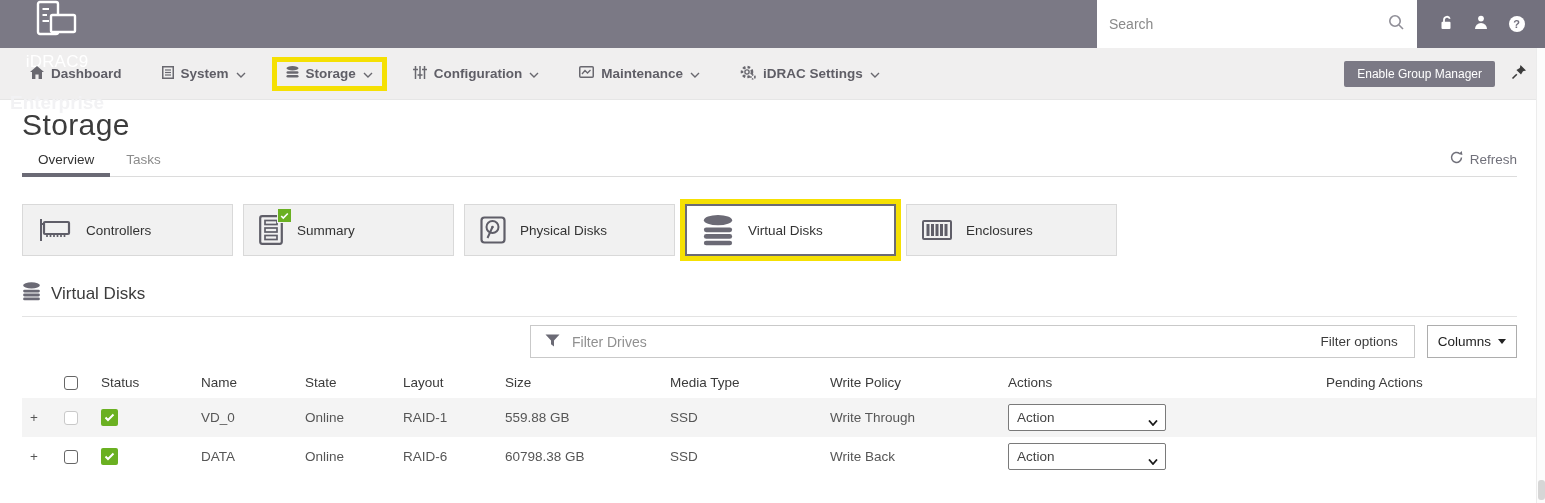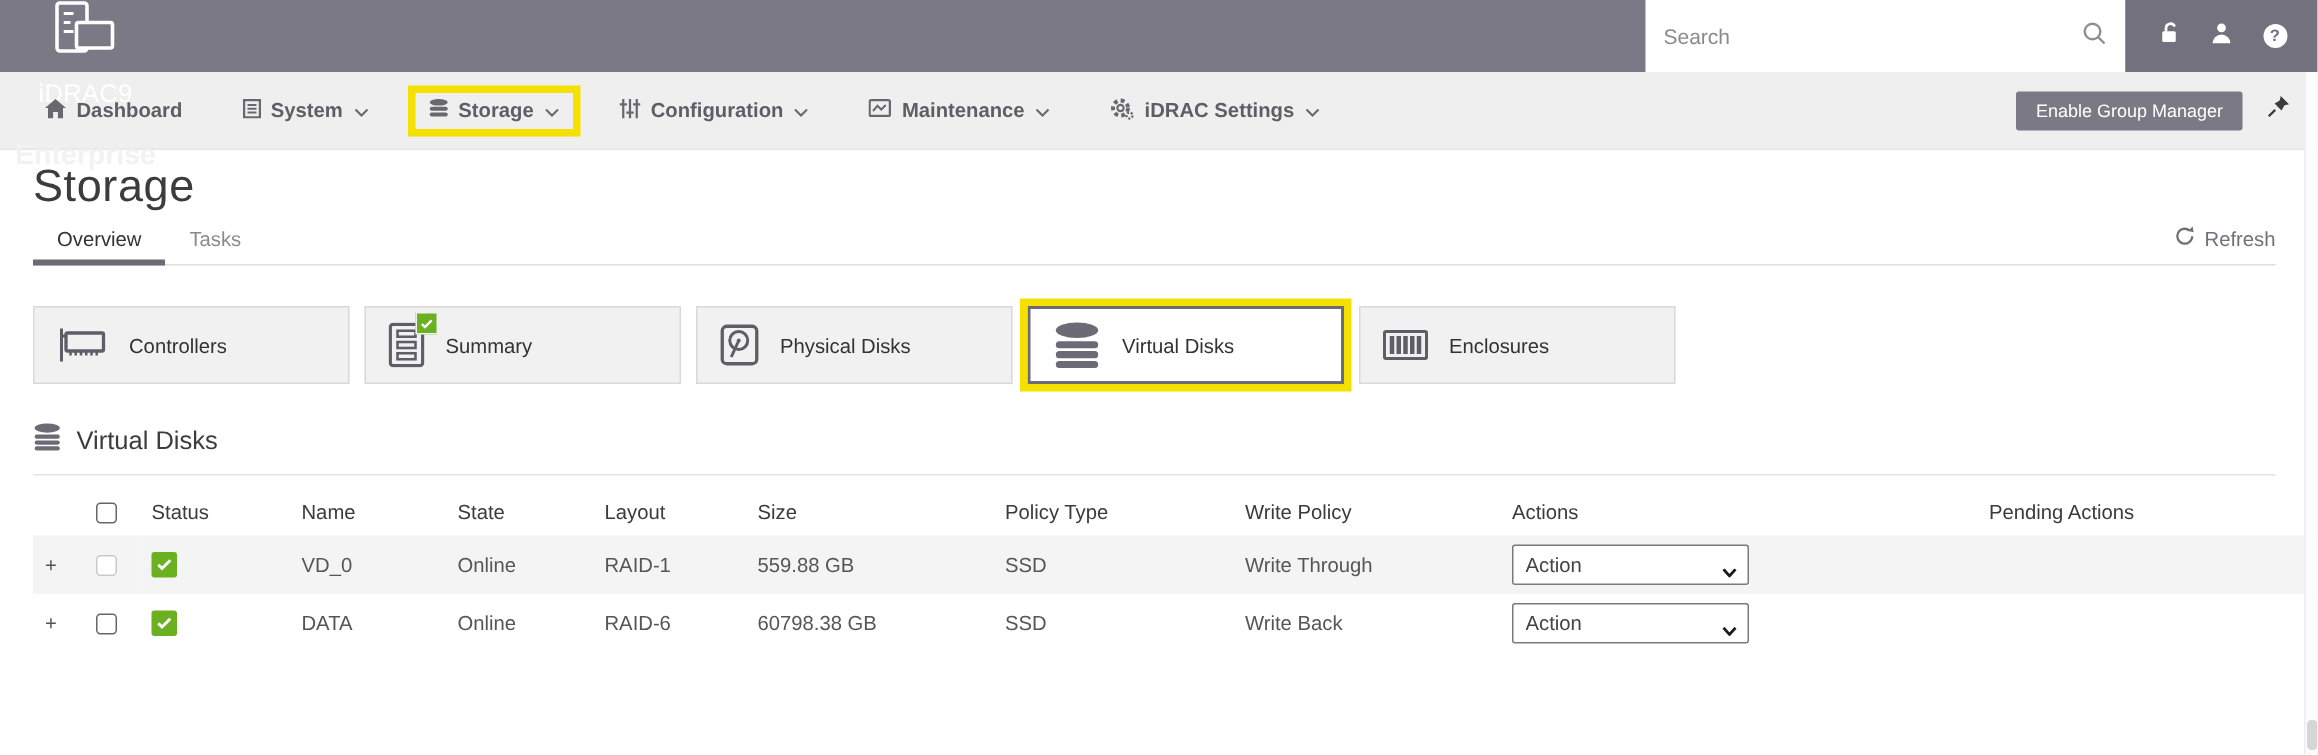--- a/index.html
+++ b/index.html
@@ -337,20 +337,35 @@
         <ellipse cx="17" cy="6" rx="15" ry="5.5" fill="#6b6a75"></ellipse>
         <rect x="2" y="13.8" width="30" height="5" rx="2.5" fill="#6b6a75"></rect>
         <rect x="2" y="20.8" width="30" height="5" rx="2.5" fill="#6b6a75"></rect>
         <rect x="2" y="27.8" width="30" height="5" rx="2.5" fill="#6b6a75"></rect>
       </svg>
     </span>
     <span>Virtual Disks</span>
   </div>
   <div class="section-divider"></div>
 
+  <div class="filter-row">
+    <div class="filter-box">
+      <span>
+        <svg width="15" height="13" viewBox="0 0 15 13">
+          <path d="M0.5 0.5 H14.5 L9 6.5 V12.5 L6 10.2 V6.5 Z" fill="#6b6a75"></path>
+        </svg>
+      </span>
+      <input type="text" placeholder="Filter Drives" style="">
+      <span class="filter-options">Filter options</span>
+    </div>
+    <div class="columns-btn">
+      <span>Columns</span>
+      <span class="caret-dark"></span>
+    </div>
+  </div>
 
 
   <table class="vd-table">
     <colgroup>
       <col style="width:36px">
         <col style="width:37px">
         <col style="width:100px">
         <col style="width:104px">
       <col style="width:98px">
         <col style="width:102px">
@@ -362,21 +377,21 @@
     </colgroup>
     <thead>
       <tr>
         <th></th>
         <th><span class="cbx"></span></th>
         <th>Status</th>
         <th>Name</th>
         <th>State</th>
         <th>Layout</th>
         <th>Size</th>
-        <th>Policy Type</th>
+        <th>Media Type</th>
         <th>Write Policy</th>
         <th>Actions</th>
         <th>Pending Actions</th>
       </tr>
     </thead>
     <tbody>
       <tr class="row-alt">
         <td class="expand-cell">+</td>
         <td><span class="cbx light"></span></td>
         <td><span class="status-ok">

